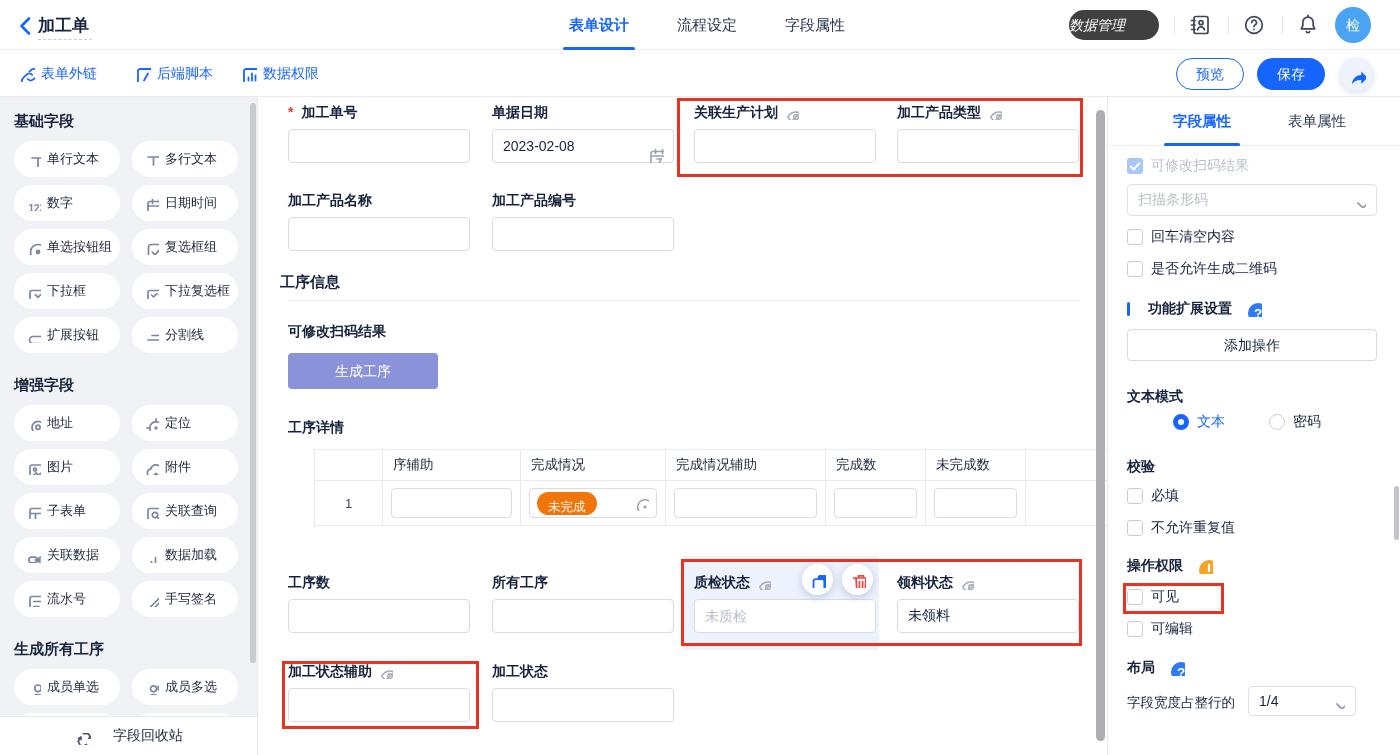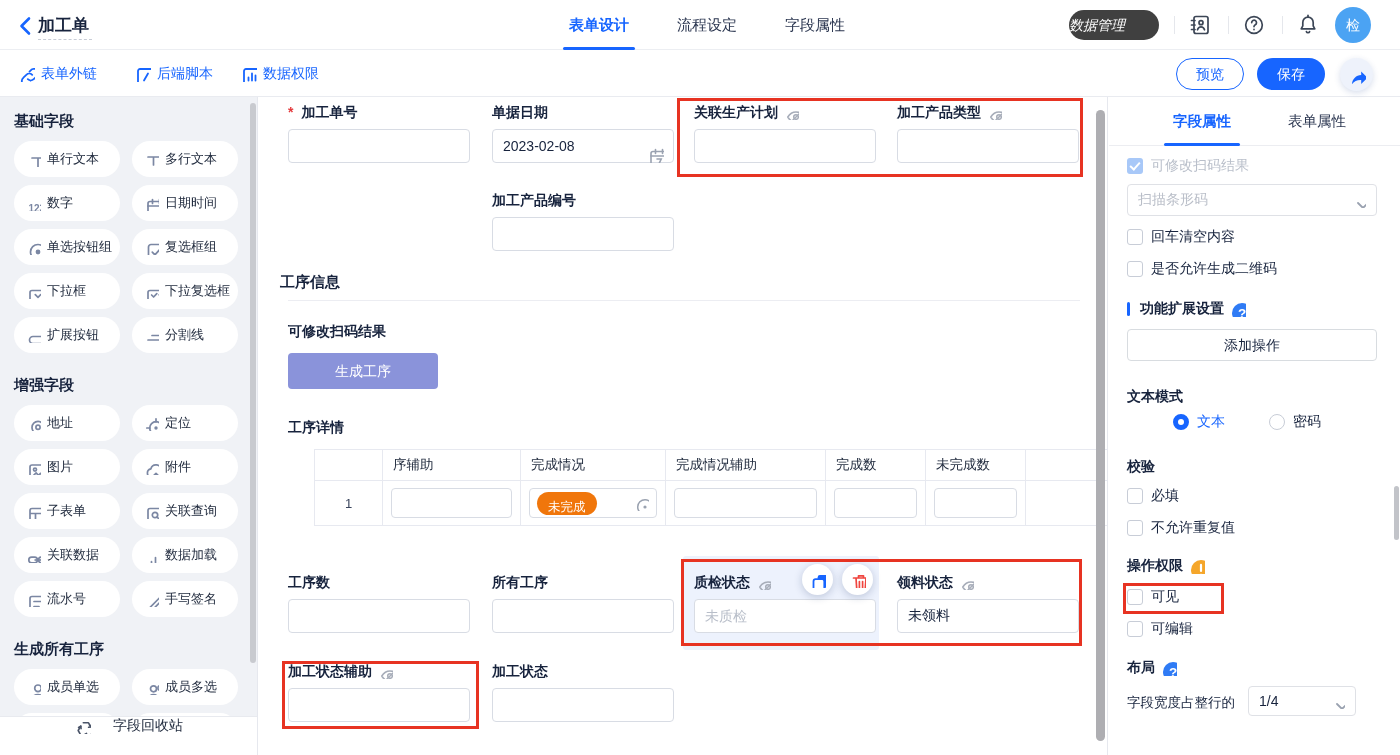--- a/index.html
+++ b/index.html
@@ -30,21 +30,21 @@
   .btn-share { position:absolute; left:1340px; top:58px; width:33px; height:33px; border-radius:50%; background:#eef2fb; box-shadow:0 2px 6px rgba(40,70,150,.18); display:flex; align-items:center; justify-content:center; cursor:pointer; z-index:21; }
   .btn-share .ic { width:18px; height:18px; }
 
   
   .sidebar { position:absolute; left:0; top:97px; width:258px; height:658px; background:#f0f2f6; border-right:1px solid #e6e8ee; overflow:hidden; padding:14px 14px 0 14px; z-index:5; }
   .sb-title { font-size:15px; font-weight:bold; color:#17233d; line-height:20px; margin-bottom:10px; }
   .sb-grid { display:grid; grid-template-columns:106px 106px; gap:8px 12px; margin-bottom:22px; }
   .sb-pill { height:36px; background:#fff; border-radius:18px; display:flex; align-items:center; gap:6px; padding:0 0 0 12px; font-size:13px; color:#222c3f; cursor:pointer; white-space:nowrap; }
   .sb-pill .ic { width:15px; height:15px; flex:0 0 15px; }
   .sb-stub { height:36px; background:#fff; border-radius:18px; }
-  .sb-bottom { position:absolute; left:0; bottom:0; width:257px; height:39px; background:#fff; border-top:1px solid #e8eaef; display:flex; align-items:flex-start; justify-content:center; gap:22px; font-size:14px; color:#222c3f; cursor:pointer; z-index:6; }
+  .sb-bottom { position:absolute; left:0; bottom:0; width:257px; height:39px; background:#fff; border-top:1px solid #e8eaef; display:flex; align-items:center; justify-content:center; gap:22px; font-size:14px; color:#222c3f; cursor:pointer; z-index:6; }
   .sb-bottom .ic { width:17px; height:17px; }
   .sb-scroll { position:absolute; left:250px; top:103px; width:6px; height:560px; border-radius:3px; background:#c8cacf; z-index:7; }
 
   
   .canvas { position:absolute; left:258px; top:97px; width:850px; height:658px; background:#fff; border-right:1px solid #e6e8ee; overflow:hidden; z-index:4; }
   .sel-rect { position:absolute; left:425px; top:459px; width:196px; height:94px; background:#edf2fd; border-radius:3px; }
   .fld { position:absolute; width:182px; }
   .flabel { font-size:14px; font-weight:bold; color:#17233d; line-height:18px; display:flex; align-items:center; gap:6px; white-space:nowrap; }
   .req { color:#e4393c; margin-right:2px; }
   .flabel .ic { width:15px; height:15px; }
@@ -73,21 +73,21 @@
   .p-tab { position:absolute; top:0; width:80px; height:49px; line-height:49px; text-align:center; font-size:14.5px; color:#2b3650; cursor:pointer; }
   .p-tab.active { color:#1765ff; font-weight:bold; }
   .p-tab.active::after { content:""; position:absolute; left:2px; right:2px; bottom:0; height:3px; background:#1765ff; border-radius:2px; }
   .cb { display:inline-block; width:16px; height:16px; border:1px solid #c8cdd7; border-radius:3px; background:#fff; cursor:pointer; flex:0 0 16px; }
   .cb.dis-checked { border:none; background:#a8c8f8; position:relative; cursor:default; }
   .cb.dis-checked::after { content:""; position:absolute; left:5px; top:2px; width:4px; height:8px; border:solid #fff; border-width:0 2px 2px 0; transform:rotate(42deg); }
   .p-row { position:absolute; left:18px; display:flex; align-items:center; gap:8px; font-size:14px; color:#17233d; }
   .p-row.grey { color:#b9bfca; }
   .p-select { position:absolute; left:18px; width:250px; height:32px; border:1px solid #dfe1e6; border-radius:4px; display:flex; align-items:center; padding:0 10px; font-size:14px; cursor:pointer; }
   .p-select .ic { width:15px; height:15px; margin-left:auto; }
-  .p-sec { position:absolute; left:18px; display:flex; align-items:center; gap:6px; font-size:14px; font-weight:bold; color:#17233d; }
+  .p-sec { position:absolute; left:18px; display:flex; align-items:center; gap:14px; font-size:14px; font-weight:bold; color:#17233d; }
   .p-sec .bar { width:3px; height:14px; background:#1765ff; border-radius:2px; margin-right:4px; }
   .p-sec .ic { width:16px; height:16px; }
   .p-btn { position:absolute; left:18px; top:232px; width:250px; height:32px; border:1px solid #d8dce0; border-radius:4px; background:#fff; text-align:center; line-height:30px; font-size:14px; color:#17233d; cursor:pointer; }
   .radio { display:inline-block; width:16px; height:16px; border-radius:50%; background:#fff; flex:0 0 16px; cursor:pointer; }
   .radio.on { border:5px solid #1765ff; }
   .radio.off { border:1px solid #c8cdd7; }
   .p-scroll { position:absolute; right:1px; top:389px; width:5px; height:54px; border-radius:3px; background:#c2c4c9; }
 
   
   .ann { position:absolute; border:3px solid #e73322; z-index:30; pointer-events:none; }
@@ -512,20 +512,26 @@
     <div class="fld" style="left:639px;top:6px">
       <div class="flabel">
           <span>加工产品类型</span>
           <svg class="ic">
             <use href="#i-eyeoff"></use>
           </svg>
         </div>
       <input class="finput" style="">
     </div>
 
+    <div class="fld" style="left:30px;top:94px">
+      <div class="flabel">
+          <span>加工产品名称</span>
+        </div>
+      <input class="finput" style="">
+    </div>
     <div class="fld" style="left:234px;top:94px">
       <div class="flabel">
           <span>加工产品编号</span>
         </div>
       <input class="finput" style="">
     </div>
 
     <div class="sec-title">工序信息</div>
     <div class="sec-div"></div>
 

